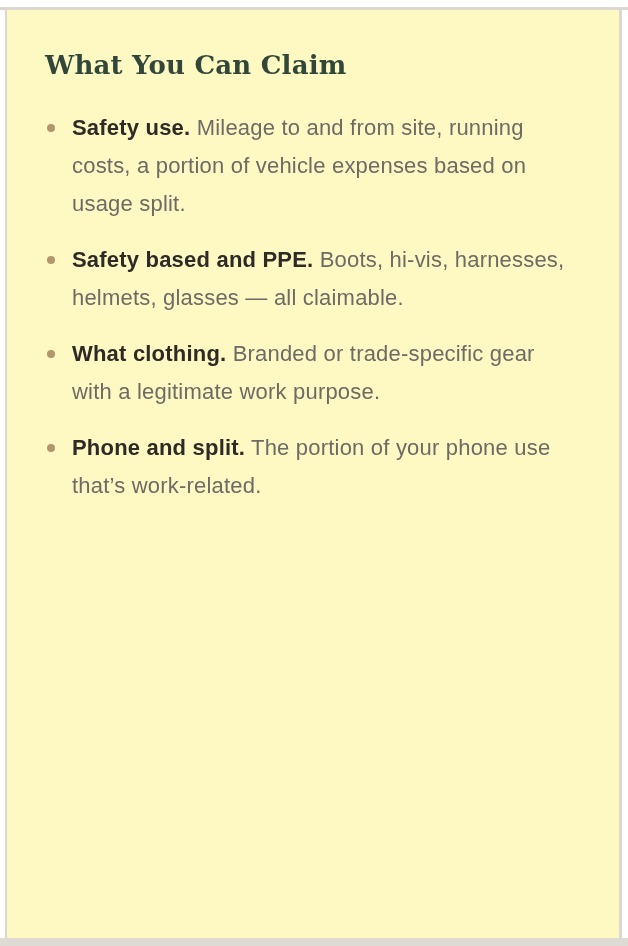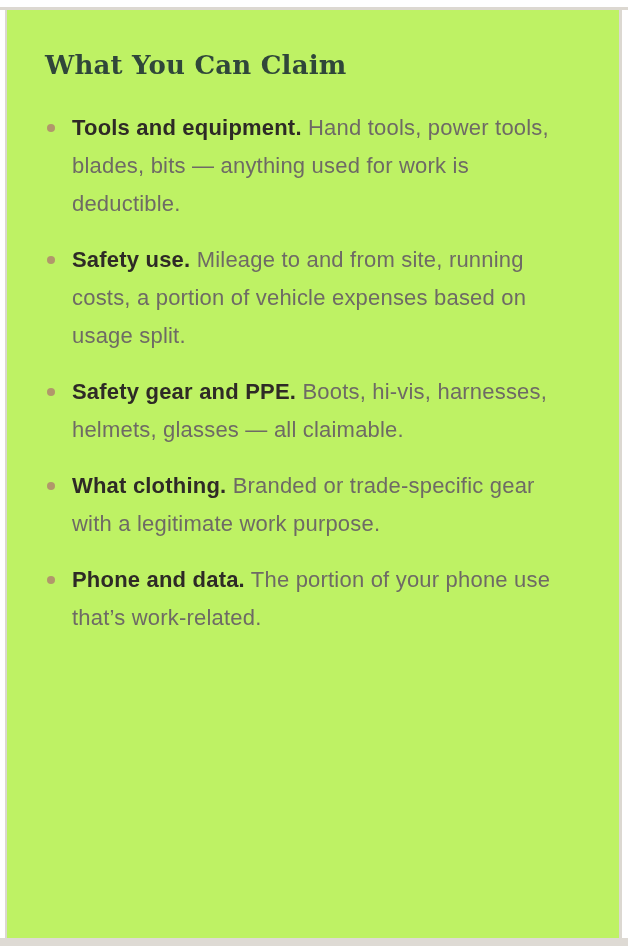--- a/index.html
+++ b/index.html
@@ -36,21 +36,21 @@
   .edge-right {
     position: absolute;
     left: 619px; top: 7px;
     width: 3px; height: 931px;
     background: #dcd8d1;
   }
   .card {
     position: absolute;
     left: 7px; top: 10px;
     width: 612px; height: 928px;
-    background: #bef264;
+    background: #fef9c3;
     padding: 40px 40px 0 38px;
   }
   .card-title {
     font-family: "DejaVu Serif", serif;
     font-weight: 700;
     font-size: 26px;
     line-height: 1.2;
     letter-spacing: 0.2px;
     color: #30473a;
     margin: 0 0 28px 0;
@@ -92,35 +92,31 @@
   <div class="divider-top"></div>
   <div class="edge-left"></div>
   <div class="edge-right"></div>
 
   <div class="card">
     <h2 class="card-title">What You Can Claim</h2>
 
     <ul class="claim-list">
       <li class="item">
         <span class="dot"></span>
-        <p class="item-text"><strong>Tools and equipment.</strong> <span>Hand tools, power tools, blades, bits — anything used for work is deductible.</span></p>
-      </li>
-      <li class="item">
-        <span class="dot"></span>
         <p class="item-text"><strong>Safety use.</strong> <span>Mileage to and from site, running costs, a portion of vehicle expenses based on usage split.</span></p>
       </li>
       <li class="item">
         <span class="dot"></span>
-        <p class="item-text"><strong>Safety gear and PPE.</strong> <span>Boots, hi-vis, harnesses, helmets, glasses — all claimable.</span></p>
+        <p class="item-text"><strong>Safety based and PPE.</strong> <span>Boots, hi-vis, harnesses, helmets, glasses — all claimable.</span></p>
       </li>
       <li class="item">
         <span class="dot"></span>
         <p class="item-text"><strong>What clothing.</strong> <span>Branded or trade-specific gear with a legitimate work purpose.</span></p>
       </li>
       <li class="item">
         <span class="dot"></span>
-        <p class="item-text"><strong>Phone and data.</strong> <span>The portion of your phone use that’s work-related.</span></p>
+        <p class="item-text"><strong>Phone and split.</strong> <span>The portion of your phone use that’s work-related.</span></p>
       </li>
     </ul>
   </div>
 
   <div class="divider-bottom"></div>
 </div>
 
 </body></html>

